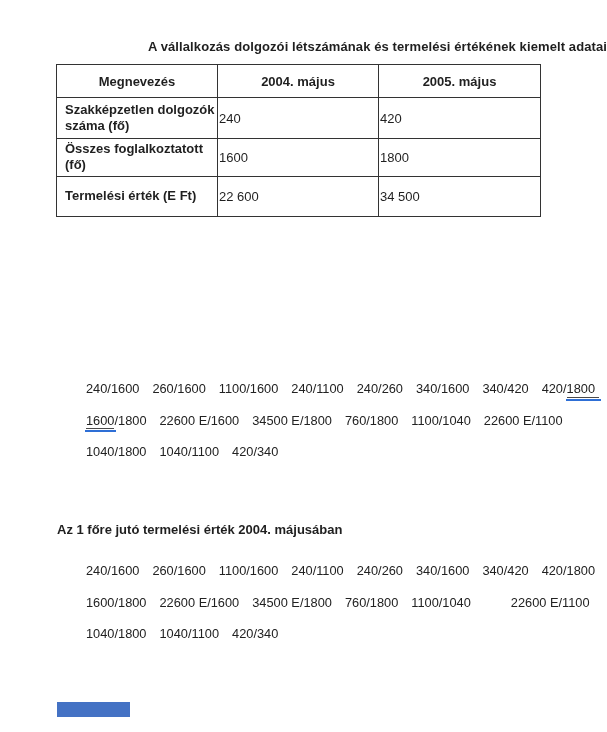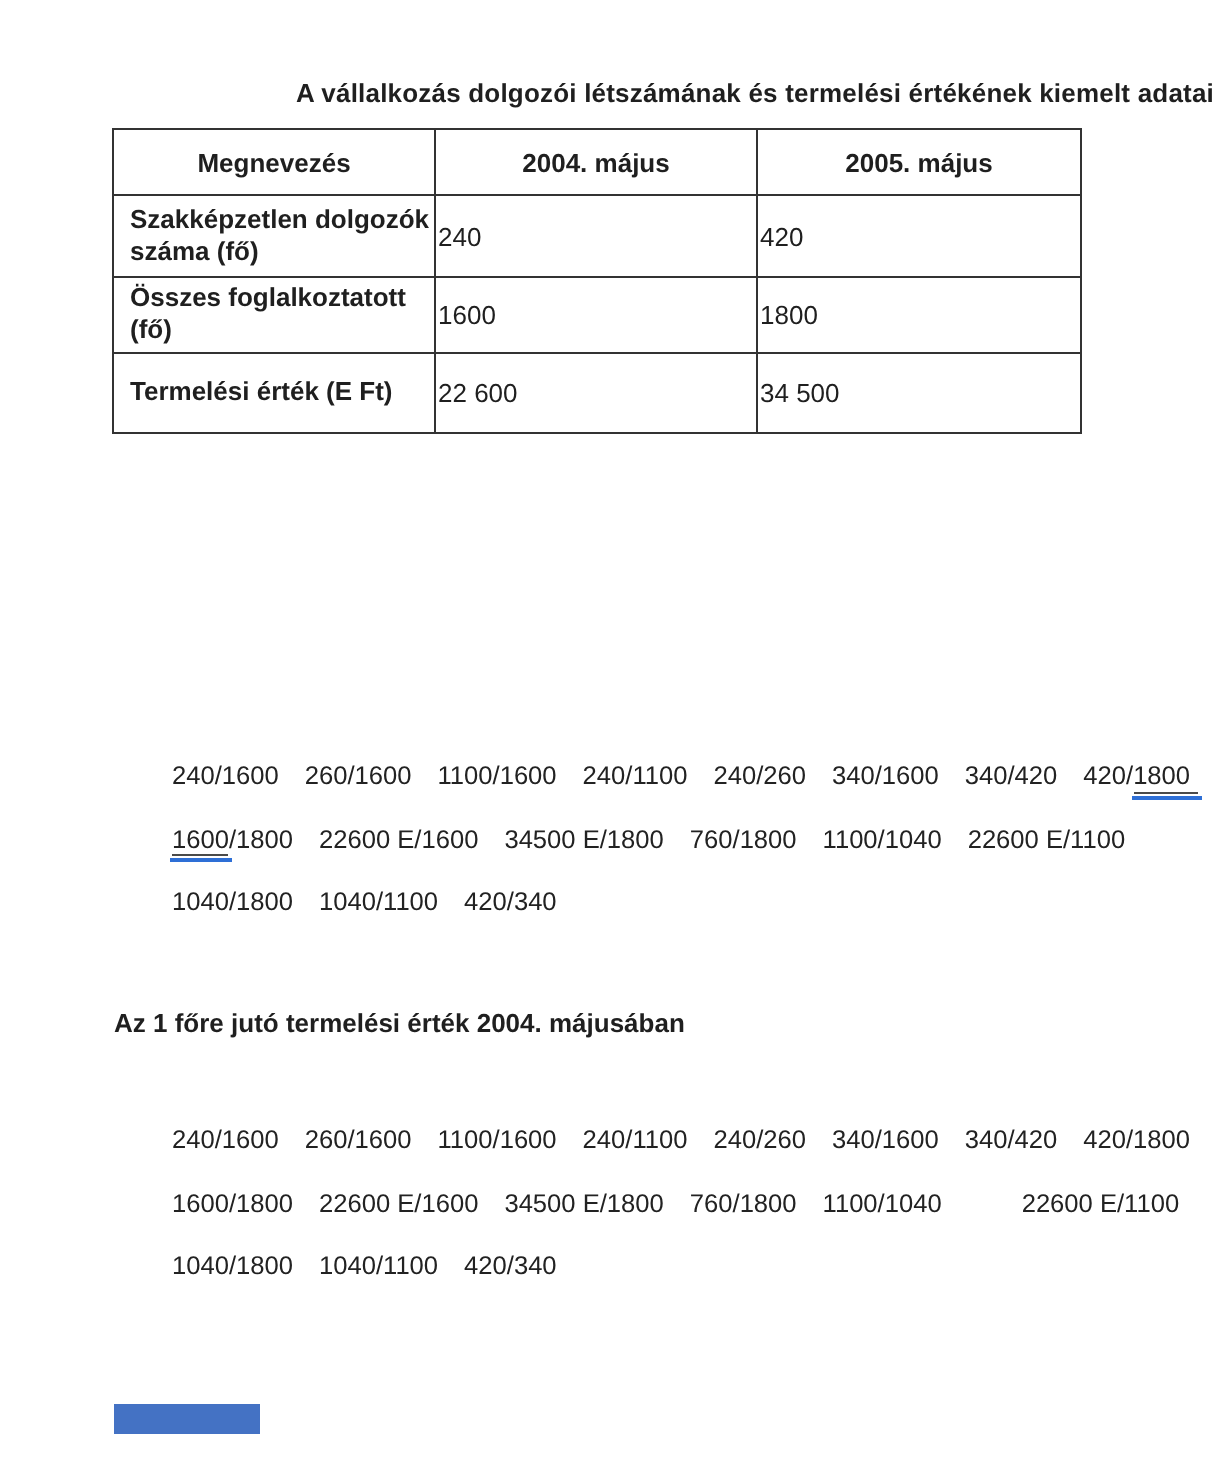--- a/index.html
+++ b/index.html
@@ -39,21 +39,21 @@
   col.c1 { width:161px; } col.c2 { width:161px; } col.c3 { width:162px; }
   tr.hrow  { height:33px; }
   tr.r0 { height:41px; } tr.r1 { height:46px; } tr.r2 { height:41px; }
   tr.r3 { height:35px; } tr.r4 { height:40px; }
 
   .q-heading {
     position:absolute; left:57px;
     font-size:13px; font-weight:bold;
   }
   #q1-heading { top:340px; }
-  #q2-heading { top:504px; }
+  #q2-heading { top:522px; }
 
   .opt-list { position:absolute; left:57px; right:14px;margin-left:29px; }
   #q1-list { top:372px; }
   #q2-list { top:554px; }
   .opt-line { height:31.5px; line-height:31.5px; white-space:nowrap; }
   .opt { display:inline-block; margin-right:13px; font-size:12.8px; color:#222222; }
   .opt.wide-gap { margin-left:27px; }
   .u {
     display:inline-block;
     position:relative;

